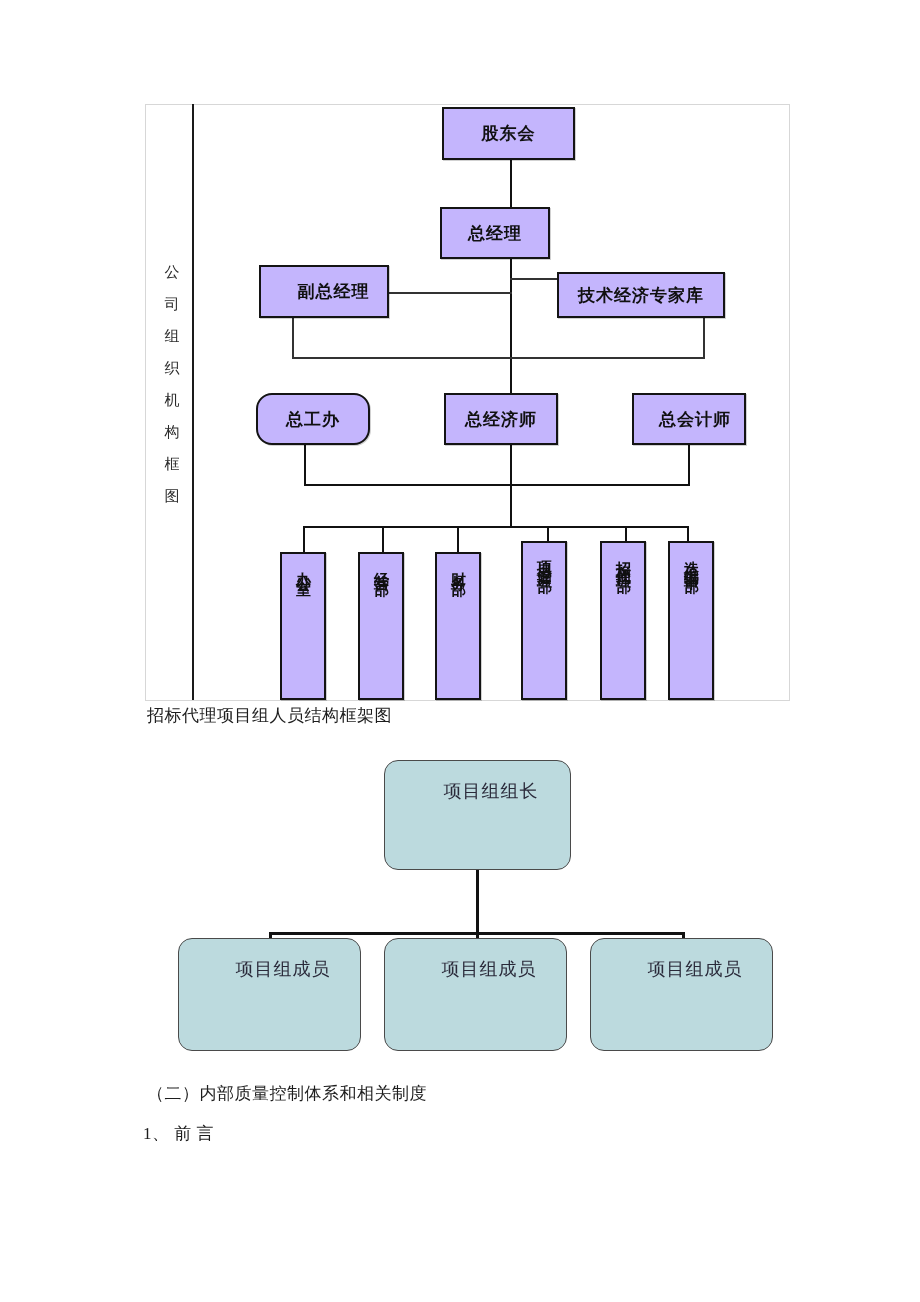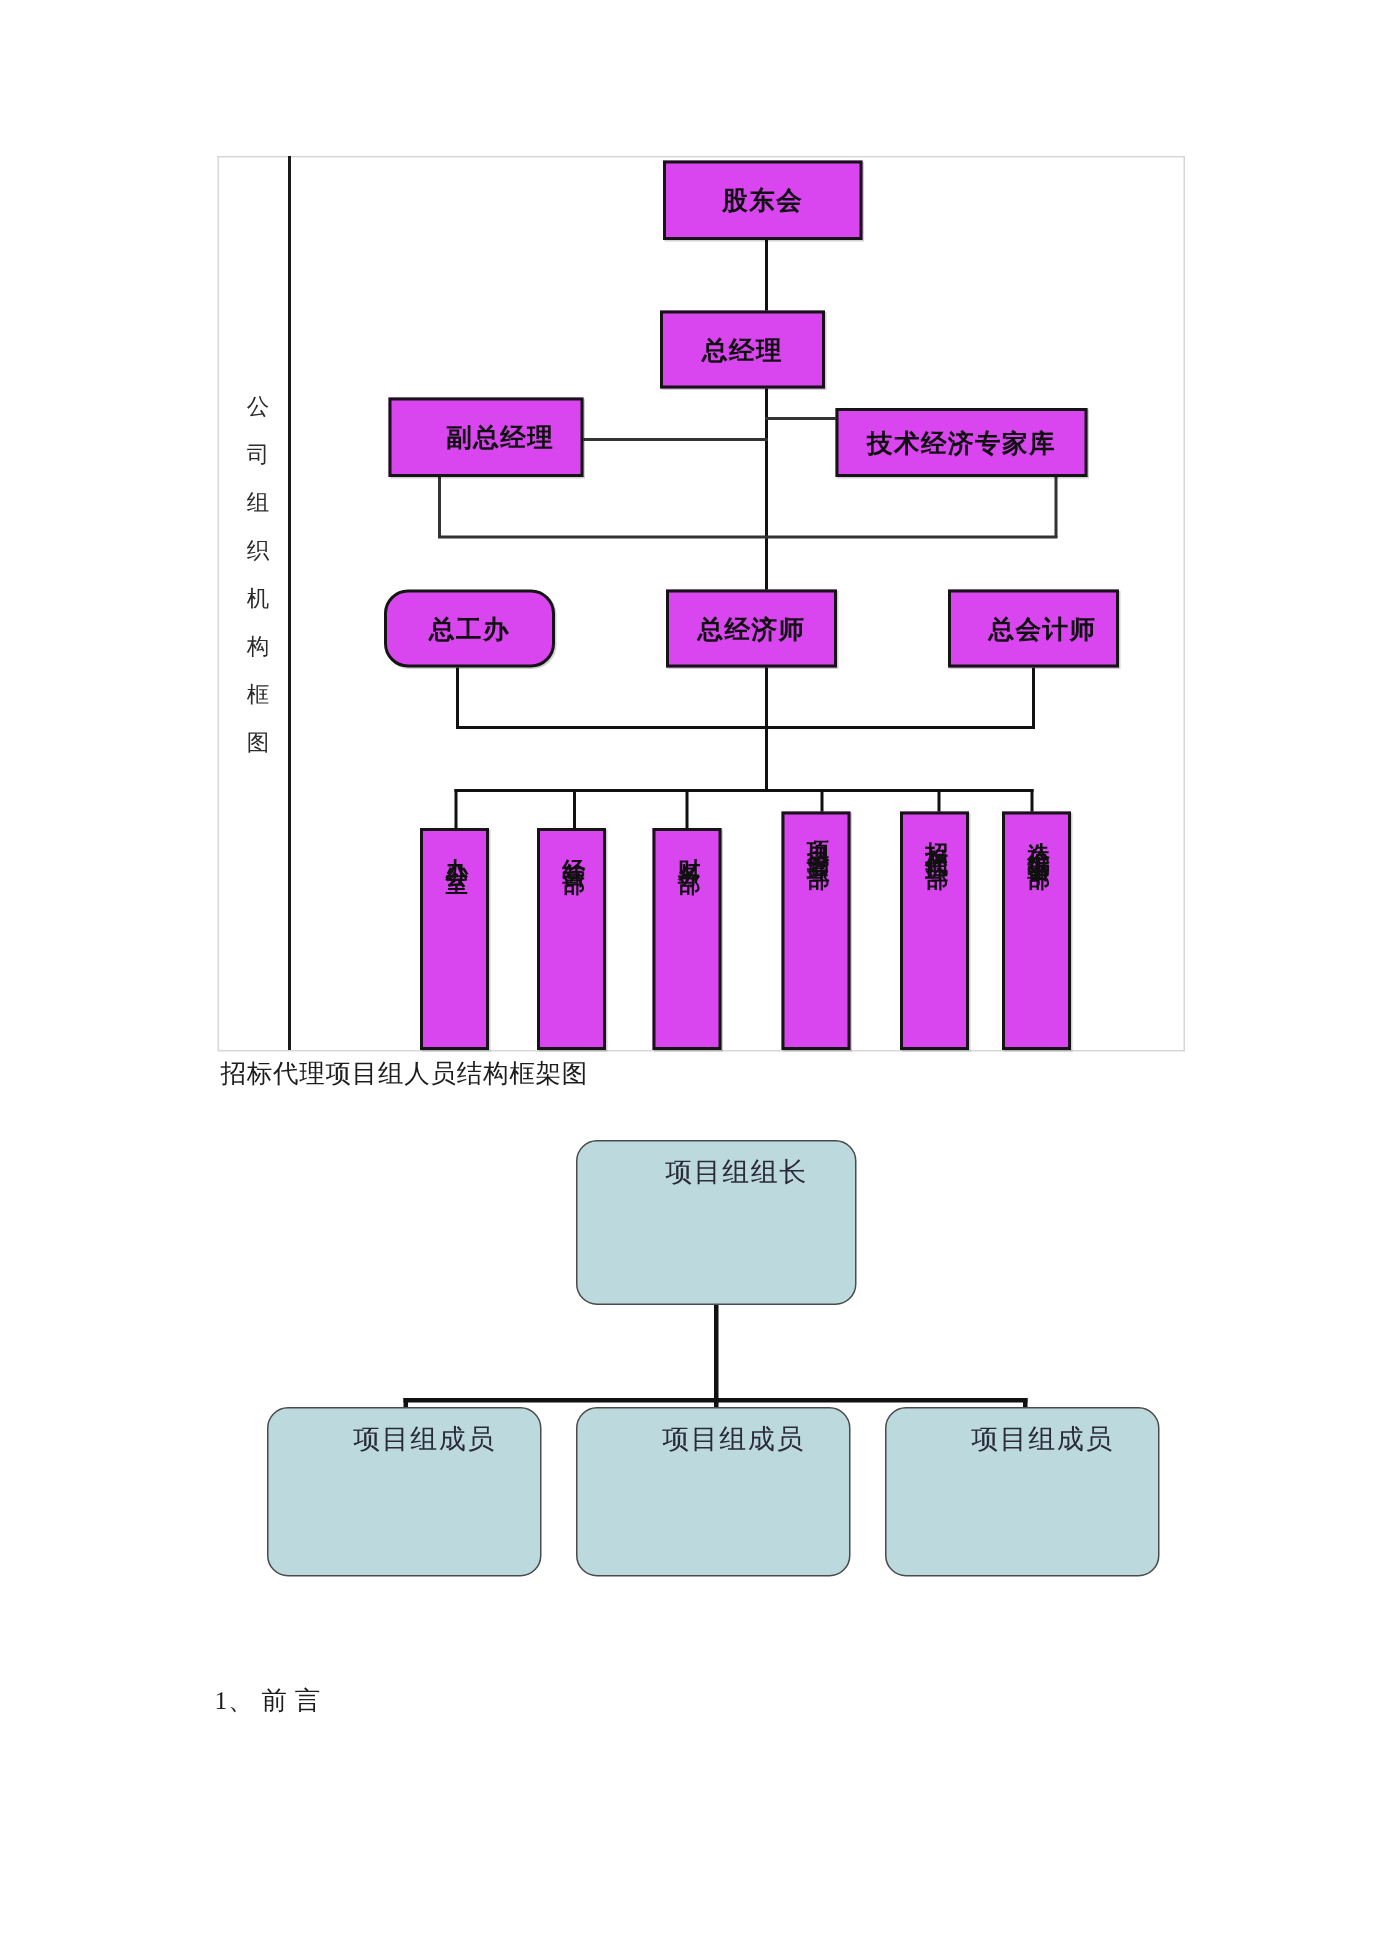--- a/index.html
+++ b/index.html
@@ -70,21 +70,21 @@
     color: #2b2b2b;
     text-align: center;
     letter-spacing: 0;
     z-index: 3;
   }
   #chart1-caption span { display: block; }
 
   
   .tbox {
     position: absolute;
-    background: #d946ef;
+    background: #c4b5fd;
     border: 2px solid #141414;
     box-sizing: border-box;
     display: flex;
     align-items: center;
     justify-content: center;
     font-family: "Liberation Serif", "DejaVu Serif", serif;
     font-weight: bold;
     font-size: 17px;
     color: #101010;
     letter-spacing: 1px;
@@ -134,21 +134,21 @@
     box-sizing: border-box;
     font-family: "Liberation Serif", "DejaVu Serif", serif;
     font-size: 18px;
     color: #2a2a3a;
     letter-spacing: 1px;
     text-align: center;
     z-index: 4;
   }
   .rbox > .rbox-label {
     display: block;
-    margin-top: 8px;
+    margin-top: 18px;
     padding-left: 27px;
   }
 
   .ln2 {
     position: absolute;
     background: #111111;
     z-index: 3;
   }
   .ln2.h { height: 3px; }
   .ln2.v { width: 3px; }
@@ -274,15 +274,16 @@
       <span class="rbox-label">项目组成员</span>
     </div>
     <div class="rbox" style="left:384px; top:938px; width:183px; height:113px;">
       <span class="rbox-label">项目组成员</span>
     </div>
     <div class="rbox" style="left:590px; top:938px; width:183px; height:113px;">
       <span class="rbox-label">项目组成员</span>
     </div>
   </div>
 
+  <div class="doctext" style="left:147px; top:1082px;">（二）内部质量控制体系和相关制度</div>
   <div class="doctext" style="left:143px; top:1122px;">1、 前 言</div>
 
 </div>
 
 </body></html>

